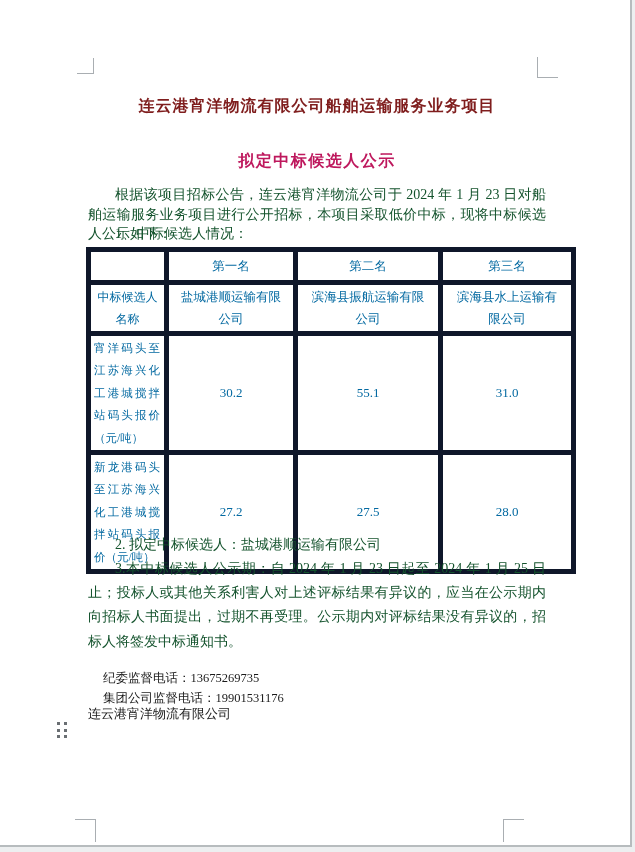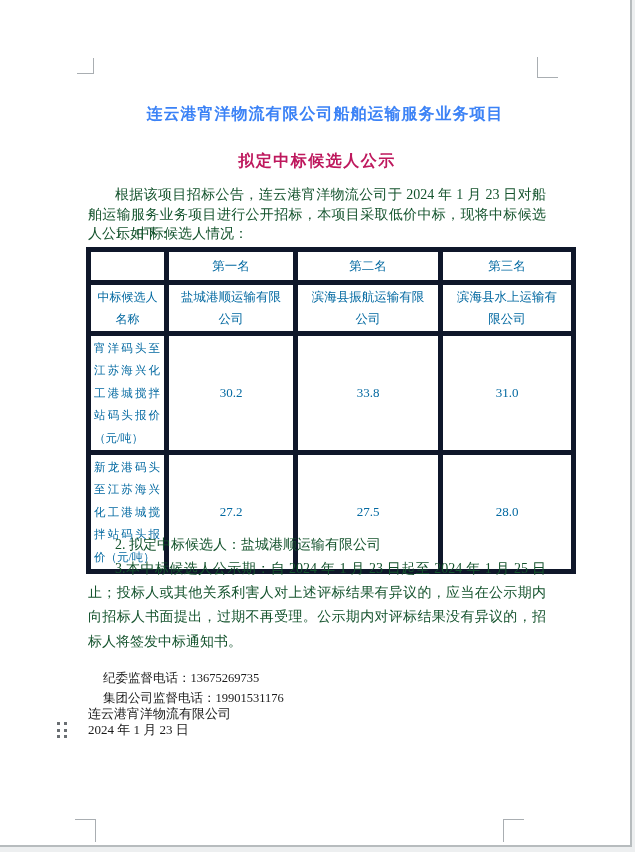--- a/index.html
+++ b/index.html
@@ -1,22 +1,22 @@
 <!DOCTYPE html>
 <html><head>
 <meta charset="utf-8">
 <style>
   html,body{margin:0;padding:0;background:#ffffff;}
   .page{
     position:relative;width:635px;height:852px;background:#ffffff;
     font-family:"Liberation Serif","DejaVu Serif",serif;color:#1a1a1a;overflow:hidden;
   }
   
-  .doc-title{position:absolute;left:88px;width:458px;top:96px;margin:8px;
-    font-size:16px;font-weight:bold;text-align:center;letter-spacing:1px;color:#3b82f6;}
+  .doc-title{position:absolute;left:88px;width:458px;top:96px;margin:0;
+    font-size:16px;font-weight:bold;text-align:center;letter-spacing:1px;color:#7f1d1d;}
   .doc-subtitle{position:absolute;left:88px;width:458px;top:151px;margin:0;
     font-size:16px;font-weight:bold;text-align:center;letter-spacing:1.5px;color:#be185d;}
   
   .para{position:absolute;left:88px;width:458px;margin:0;font-size:14px;color:#14532d;}
   .p-intro{top:185px;line-height:19.5px;text-indent:27px;text-align:justify;}
   .p-item1{top:225px;text-indent:27px;}
   .p-item2{top:536px;text-indent:27px;}
   .p-item3{top:557px;line-height:24.2px;text-indent:27px;text-align:justify;}
   .contacts{position:absolute;left:88px;top:654px;margin:15px;font-size:12.5px;line-height:19.5px;}
   .contacts p{margin:0;}
@@ -86,21 +86,21 @@
       </tr>
       <tr class="r-name">
         <td class="cell-label-c">中标候选人名称</td>
         <td class="cell-name">盐城港顺运输有限公司</td>
         <td class="cell-name">滨海县振航运输有限公司</td>
         <td class="cell-name">滨海县水上运输有限公司</td>
       </tr>
       <tr class="r-quote1">
         <td class="cell-label">宵洋码头至江苏海兴化工港城搅拌站码头报价（元/吨）</td>
         <td class="cell-value">30.2</td>
-        <td class="cell-value">33.8</td>
+        <td class="cell-value">55.1</td>
         <td class="cell-value">31.0</td>
       </tr>
       <tr class="r-quote2">
         <td class="cell-label">新龙港码头至江苏海兴化工港城搅拌站码头报价（元/吨）</td>
         <td class="cell-value">27.2</td>
         <td class="cell-value">27.5</td>
         <td class="cell-value">28.0</td>
       </tr>
     </tbody>
   </table>
@@ -108,21 +108,20 @@
   <p class="para p-item2">2. 拟定中标候选人：盐城港顺运输有限公司</p>
   <p class="para p-item3">3.本中标候选人公示期：自 2024 年 1 月 23 日起至 2024 年 1 月 25 日止；投标人或其他关系利害人对上述评标结果有异议的，应当在公示期内向招标人书面提出，过期不再受理。公示期内对评标结果没有异议的，招标人将签发中标通知书。</p>
 
   <div class="contacts">
     <p>纪委监督电话：13675269735</p>
     <p>集团公司监督电话：19901531176</p>
   </div>
 
   <div class="signature">
     <p>连云港宵洋物流有限公司</p>
-    <p class="sig-date">2024 年 1 月 23 日</p>
   </div>
 
   <div class="dots">
     <i></i>
       <i></i>
     <i></i>
       <i></i>
     <i></i>
       <i></i>
   </div>

